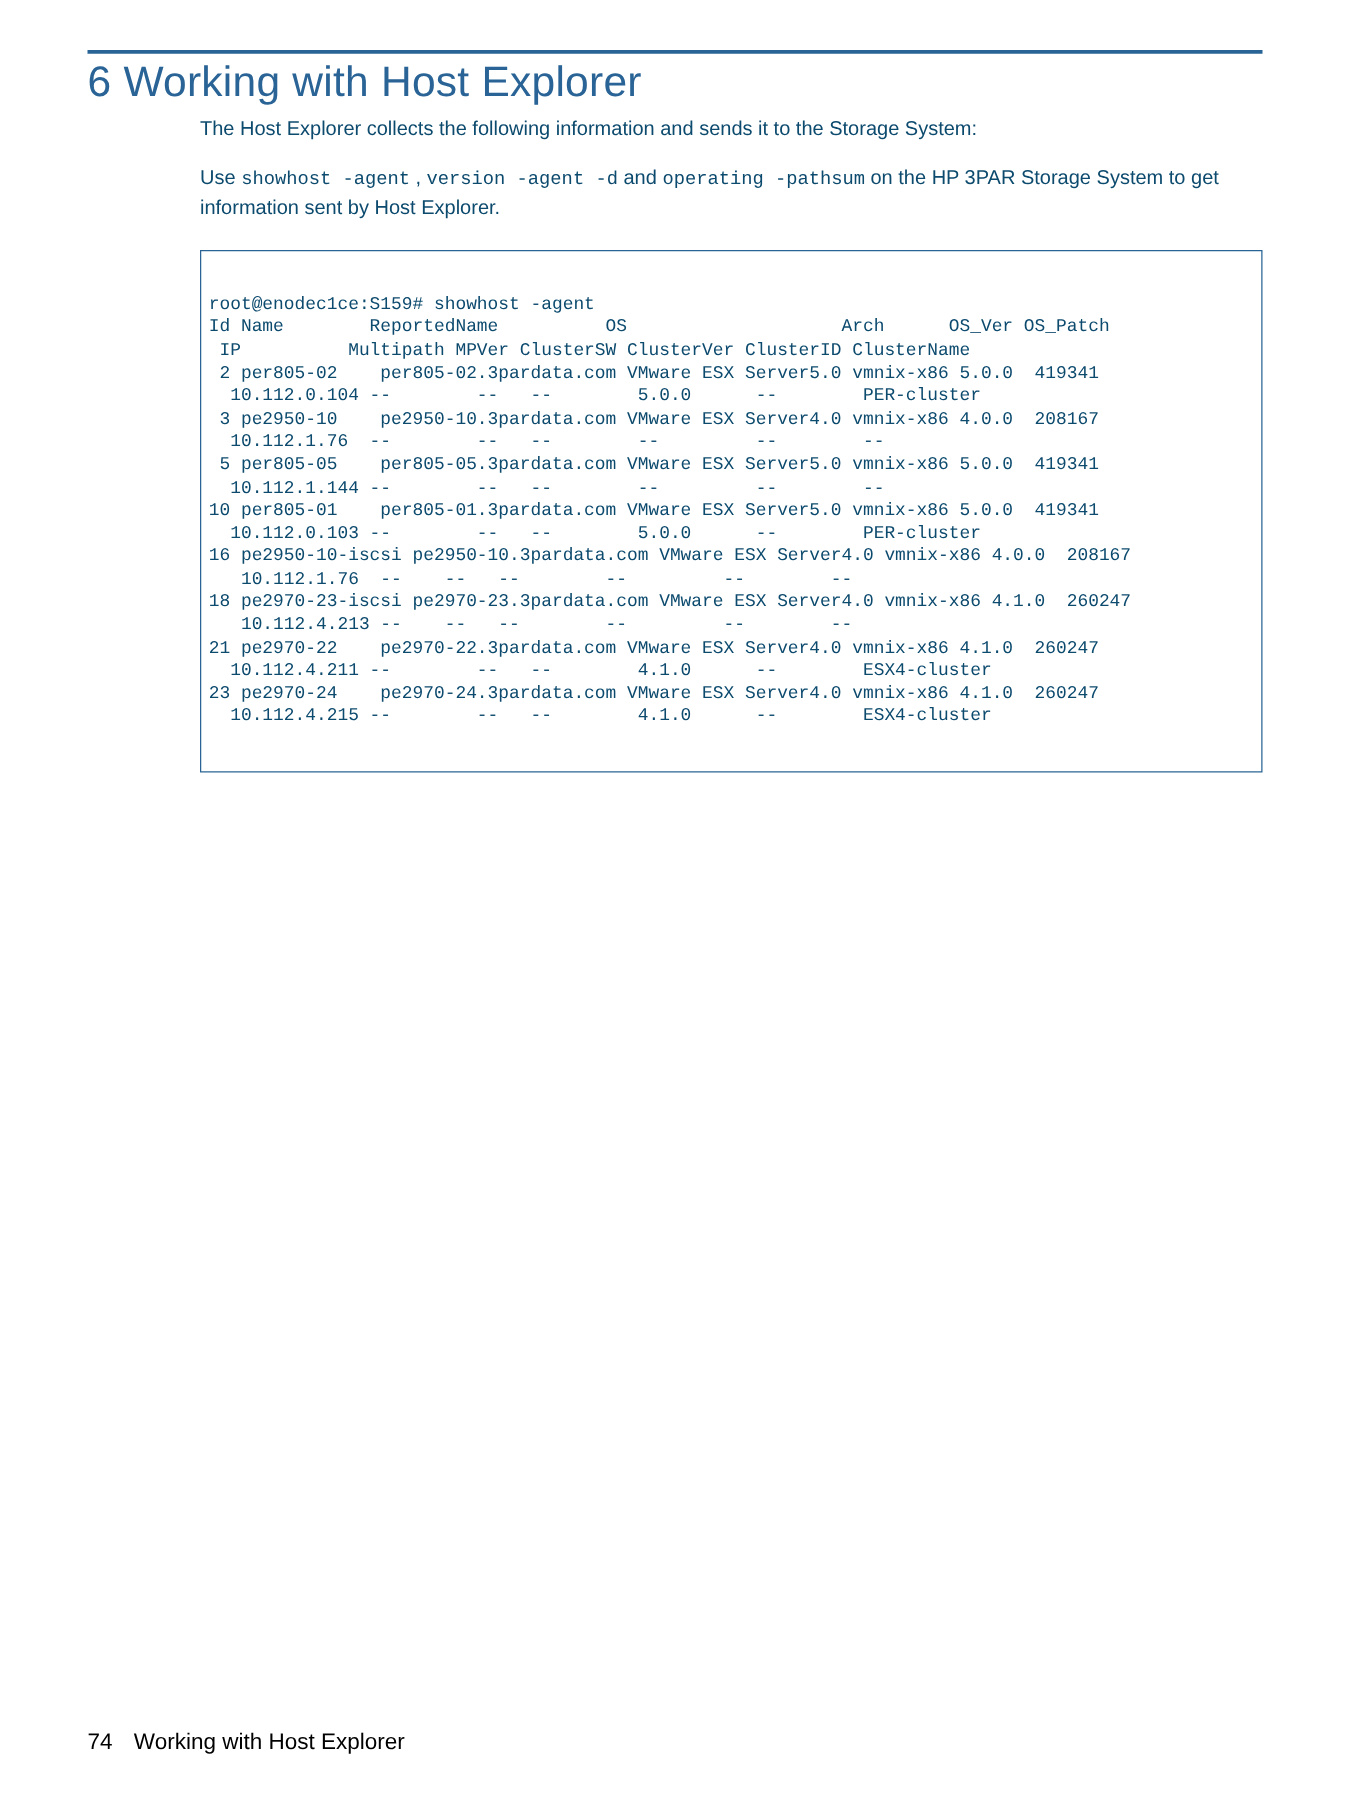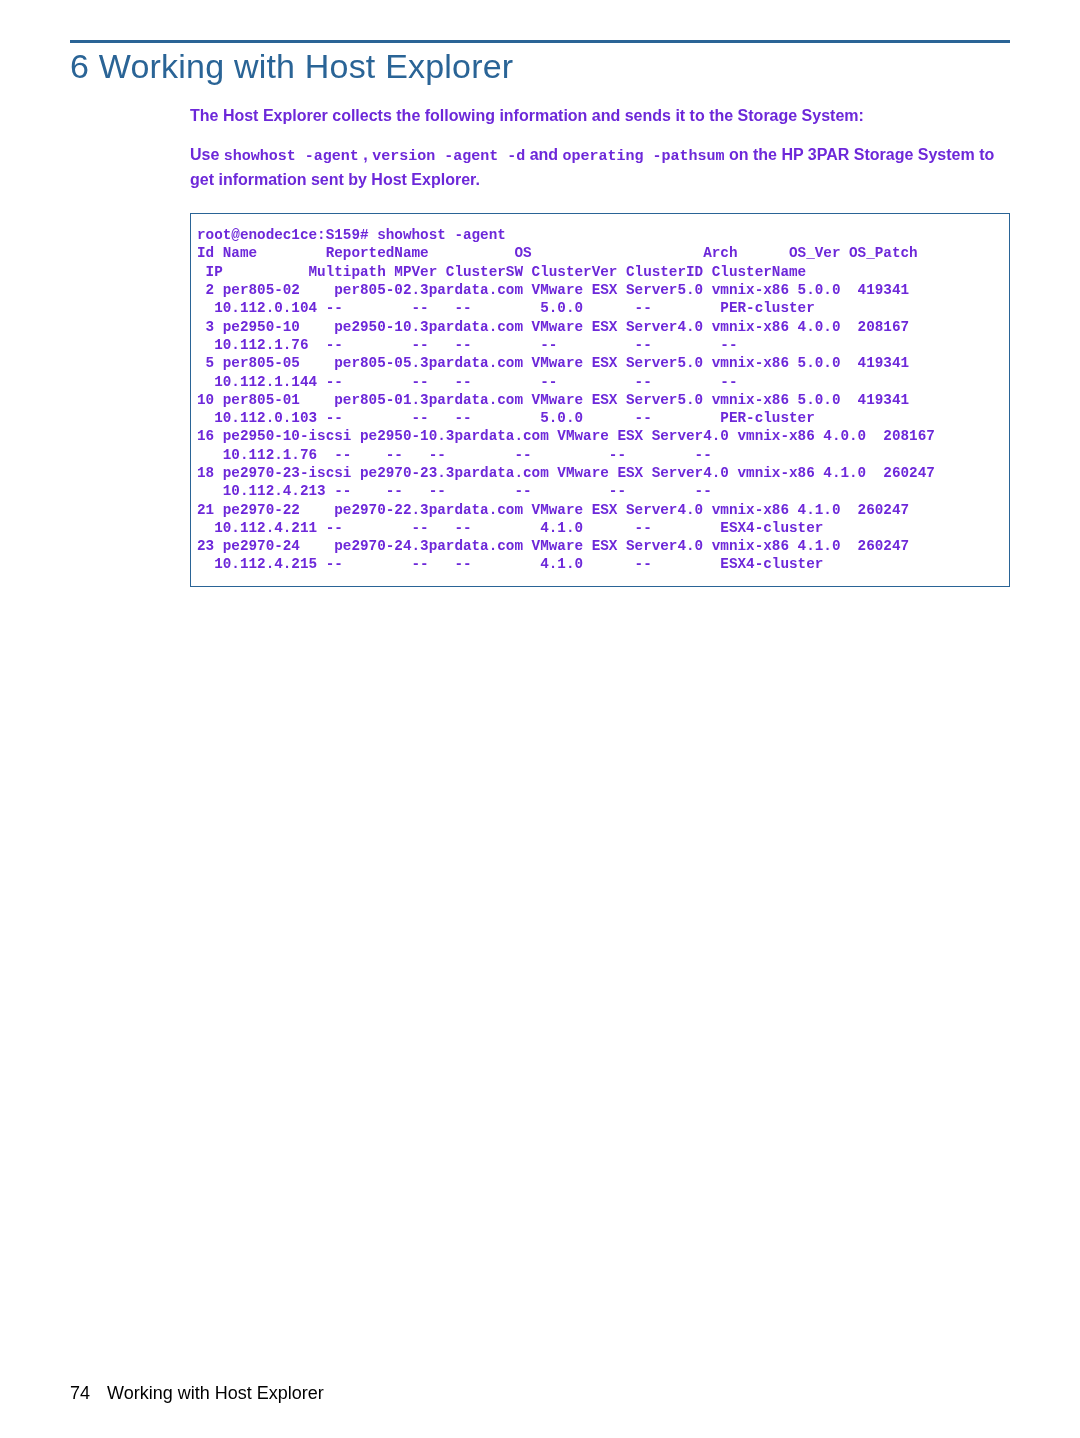--- a/index.html
+++ b/index.html
@@ -17,50 +17,49 @@
       position: relative;
     }
     .rule {
       border-top: 3px solid #2a6496;
       margin-bottom: 4px;
     }
     h1 {
       font-size: 34px;
       font-weight: 400;
       color: #2a6496;
-      margin: 4px 0 18px 0;
+      margin: 4px 0 6px 0;
       letter-spacing: 0.2px;
     }
     .body-text {
-      margin-left: 120px;
+      margin-left: 90px;
       font-size: 16px;
       line-height: 1.45;
-      color: #6d28d9;
-      font-weight: bold;
+      color: #0c4a6e;
     }
     .intro {
       margin: 0 0 10px 0;
     }
     ul {
       list-style: disc;
       padding-left: 40px;
       margin: 6px 0 14px 0;
     }
     li {
       margin-bottom: 8px;
     }
     .cmd {
       font-family: "Courier New", monospace;
       font-size: 15px;
       text-align: right;
     }
     .code-block {
       border: 1.5px solid #2a6496;
       margin: 22px 0 0 0;
-      padding: 12px 6px;
+      padding: 34px 6px;
       font-family: "Courier New", monospace;
       font-size: 14.3px;
       white-space: pre;
       line-height: 1.28;
       overflow: hidden;
     }
     .footer {
       position: absolute;
       bottom: 34px;
       left: 70px;

